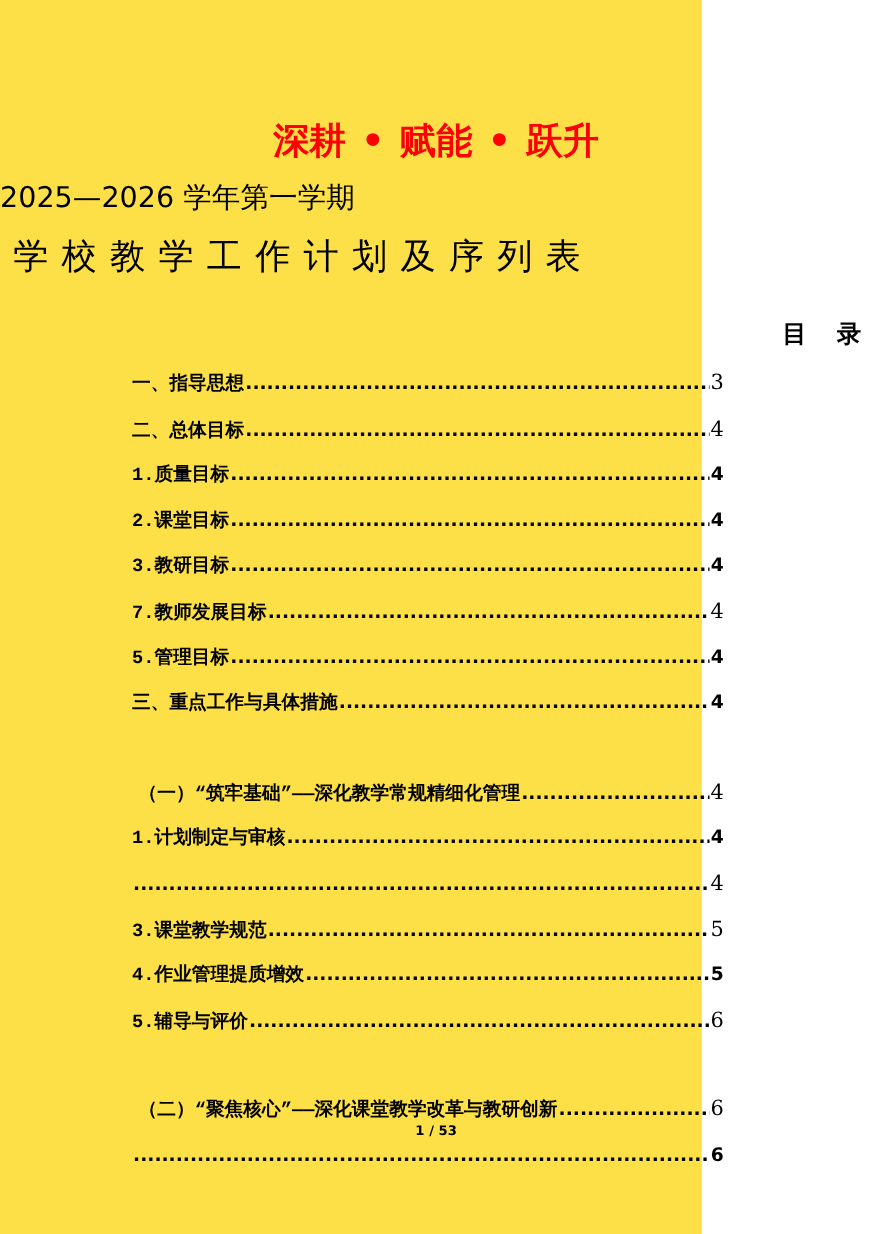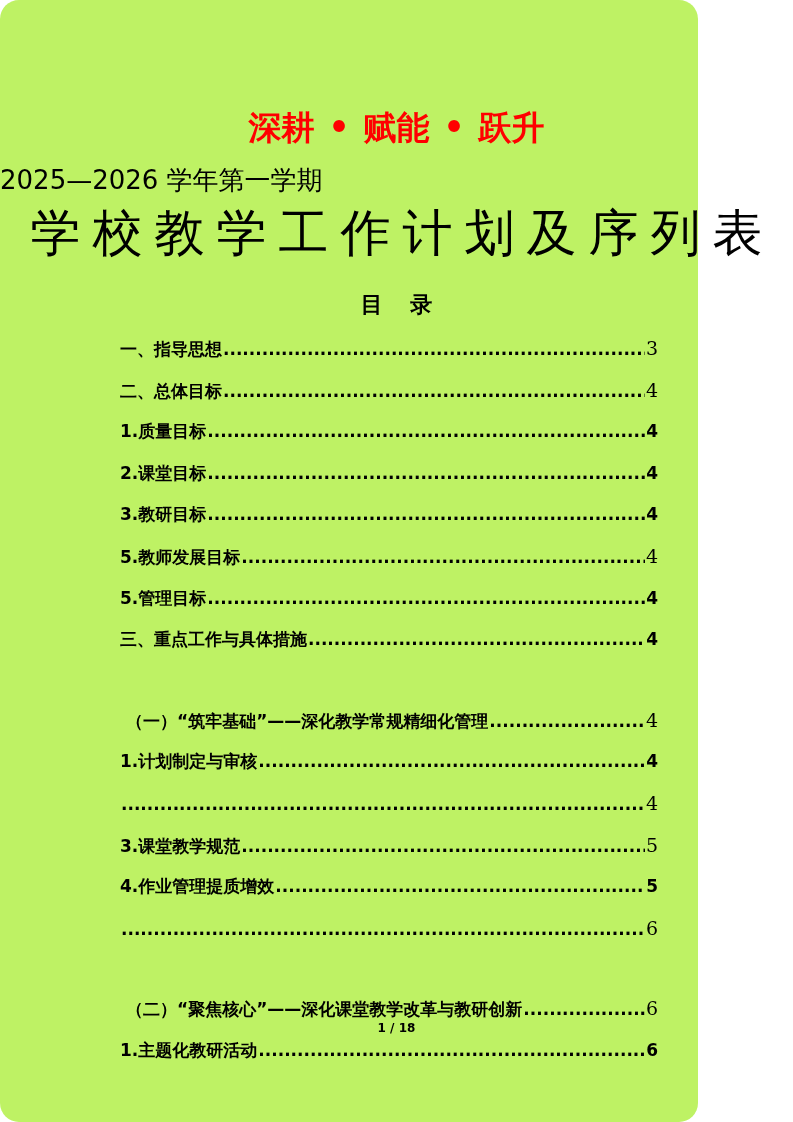--- a/index.html
+++ b/index.html
@@ -11,24 +11,23 @@
       width: 793px;
       height: 1122px;
       position: relative;
       overflow: hidden;
       font-family: "DejaVu Serif", "Liberation Serif", serif;
       color: #000;
     }
     .page {
       position: absolute;
       left: 0; top: 0;
-      width: 698px;
+      width: 638px;
       height: 1122px;
-      background: #bef264;
-      border-radius: 19px;
+      background: #fde047;
     }
     .slogan {
       position: absolute;
       top: 103px;
       left: 0;
       width: 793px;
       text-align: center;
       font-family: "DejaVu Sans", "Liberation Sans", sans-serif;
       font-weight: bold;
       font-size: 33px;
@@ -50,36 +49,36 @@
       font-size: 26px;
       line-height: 40px;
       color: #000;
       white-space: nowrap;
     }
     .main-title {
       position: absolute;
       top: 205px;
       left: 0;
       width: 793px;
-      text-align: center;
+      text-align: left;
       font-family: "DejaVu Serif", "Liberation Serif", serif;
-      font-size: 50px;
+      font-size: 32px;
       line-height: 56px;
       letter-spacing: 12px;
       color: #000;
       white-space: nowrap;
       padding-left: 12px;
       box-sizing: border-box;
     }
     .toc-heading {
       position: absolute;
       top: 288px;
       left: 0;
       width: 793px;
-      text-align: center;
+      text-align: right;
       font-family: "DejaVu Sans", "Liberation Sans", sans-serif;
       font-weight: bold;
       font-size: 22px;
       line-height: 34px;
       letter-spacing: 10px;
       padding-left: 10px;
       box-sizing: border-box;
     }
     .toc {
       position: absolute;
@@ -100,20 +99,21 @@
       font-size: 17px;
       white-space: nowrap;
       cursor: pointer;
     }
     .toc-item.indent {
       padding-left: 6px;
       margin-top: 39px;
     }
     .toc-label {
       flex: 0 0 auto;
+      font-family: Liberation Mono, monospace;
     }
     .toc-leader {
       flex: 1 1 auto;
       overflow: hidden;
       margin: 0 1px;
       font-weight: bold;
       letter-spacing: 0px;
     }
     .toc-leader::before {
       content: "................................................................................................................................................................................................................";
@@ -177,21 +177,21 @@
         <span class="toc-label">2.课堂目标</span>
         <span class="toc-leader"></span>
         <span class="toc-page">4</span>
       </li>
       <li class="toc-item bold-num">
         <span class="toc-label">3.教研目标</span>
         <span class="toc-leader"></span>
         <span class="toc-page">4</span>
       </li>
       <li class="toc-item">
-        <span class="toc-label">5.教师发展目标</span>
+        <span class="toc-label">7.教师发展目标</span>
         <span class="toc-leader"></span>
         <span class="toc-page">4</span>
       </li>
       <li class="toc-item bold-num">
         <span class="toc-label">5.管理目标</span>
         <span class="toc-leader"></span>
         <span class="toc-page">4</span>
       </li>
       <li class="toc-item bold-num">
         <span class="toc-label">三、重点工作与具体措施</span>
@@ -216,30 +216,30 @@
         <span class="toc-label">3.课堂教学规范</span>
         <span class="toc-leader"></span>
         <span class="toc-page">5</span>
       </li>
       <li class="toc-item bold-num">
         <span class="toc-label">4.作业管理提质增效</span>
         <span class="toc-leader"></span>
         <span class="toc-page">5</span>
       </li>
       <li class="toc-item">
+        <span class="toc-label">5.辅导与评价</span>
         <span class="toc-leader"></span>
         <span class="toc-page">6</span>
       </li>
       <li class="toc-item indent">
         <span class="toc-label">（二）“聚焦核心”——深化课堂教学改革与教研创新</span>
         <span class="toc-leader"></span>
         <span class="toc-page">6</span>
       </li>
       <li class="toc-item bold-num">
-        <span class="toc-label">1.主题化教研活动</span>
         <span class="toc-leader"></span>
         <span class="toc-page">6</span>
       </li>
     </ul>
 
-  <div class="footer">1 / 18</div>
+  <div class="footer">1 / 53</div>
 
 </div>
 
 </body></html>

